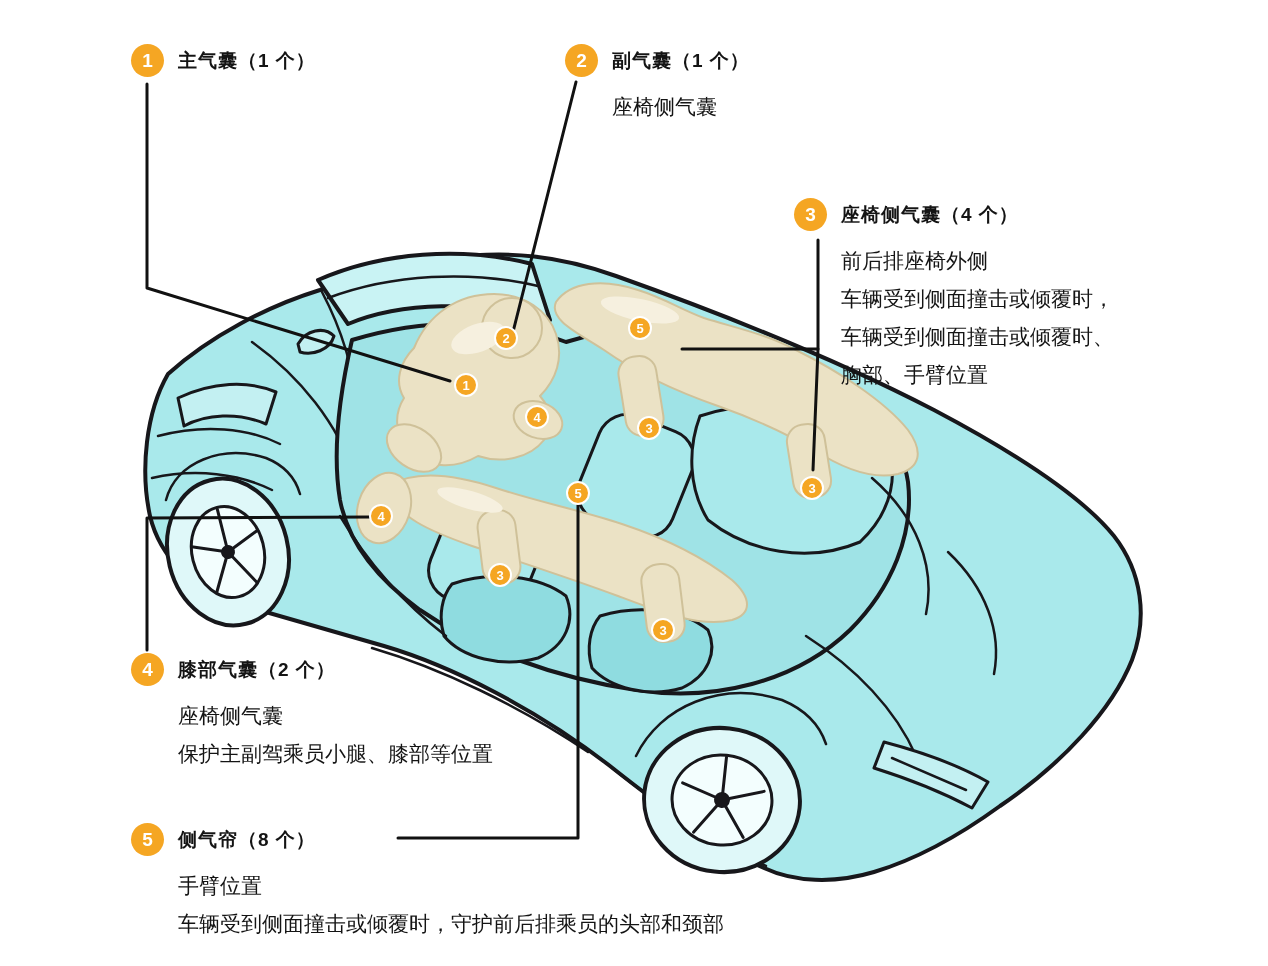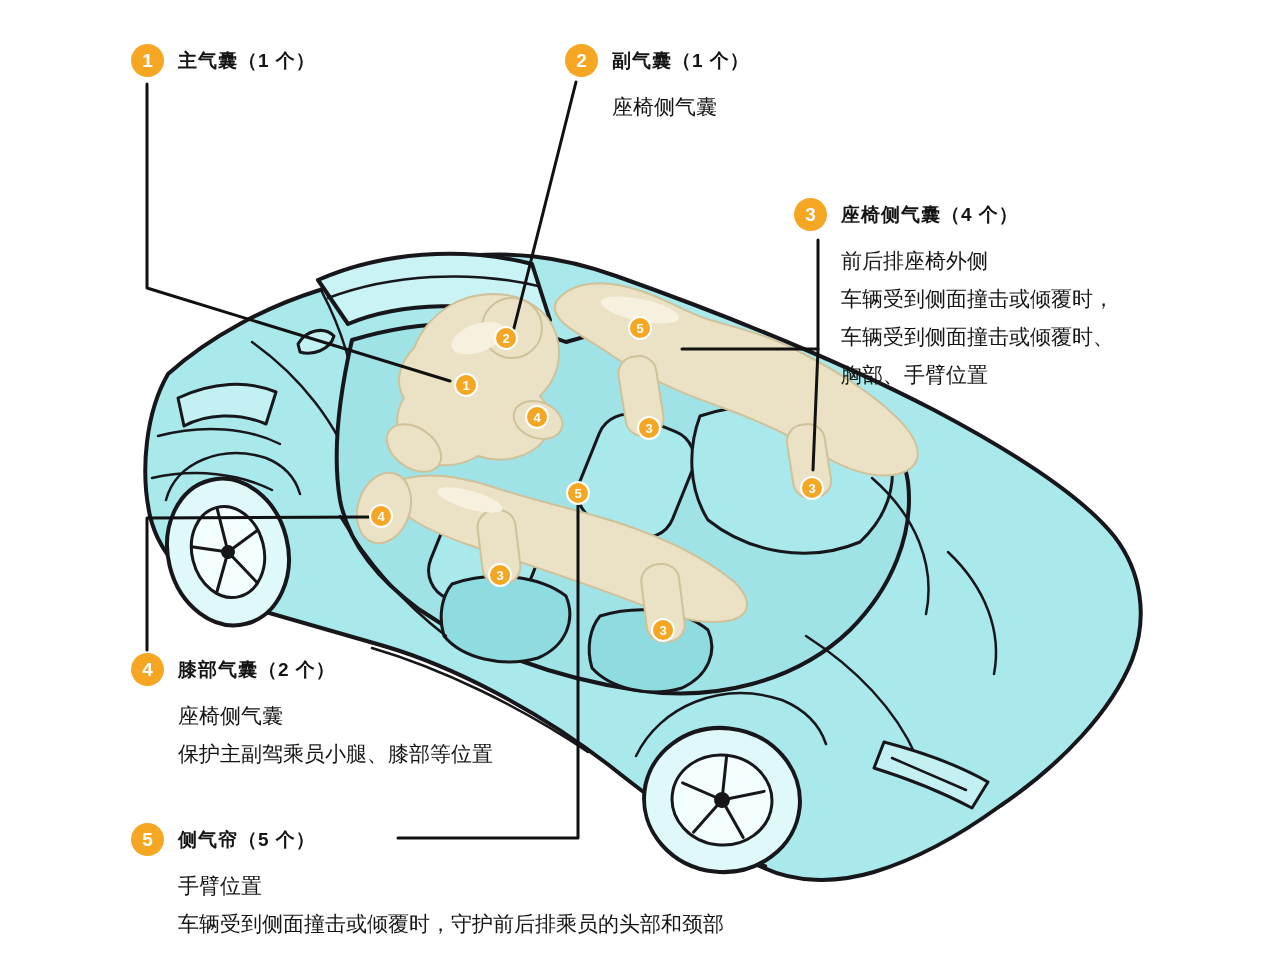--- a/index.html
+++ b/index.html
@@ -260,21 +260,21 @@
     </div>
     <div class="nbody">
       <div class="bl">座椅侧气囊</div>
       <div class="bl">保护主副驾乘员小腿、膝部等位置</div>
     </div>
   </div>
 
   <div class="note" style="left:131px; top:823px;">
     <div class="head">
       <span class="badge">5</span>
-      <span class="title">侧气帘（5 个）</span>
+      <span class="title">侧气帘（8 个）</span>
     </div>
     <div class="nbody">
       <div class="bl">手臂位置</div>
       <div class="bl">车辆受到侧面撞击或倾覆时，守护前后排乘员的头部和颈部</div>
     </div>
   </div>
 
 </div>
 
 </body></html>

